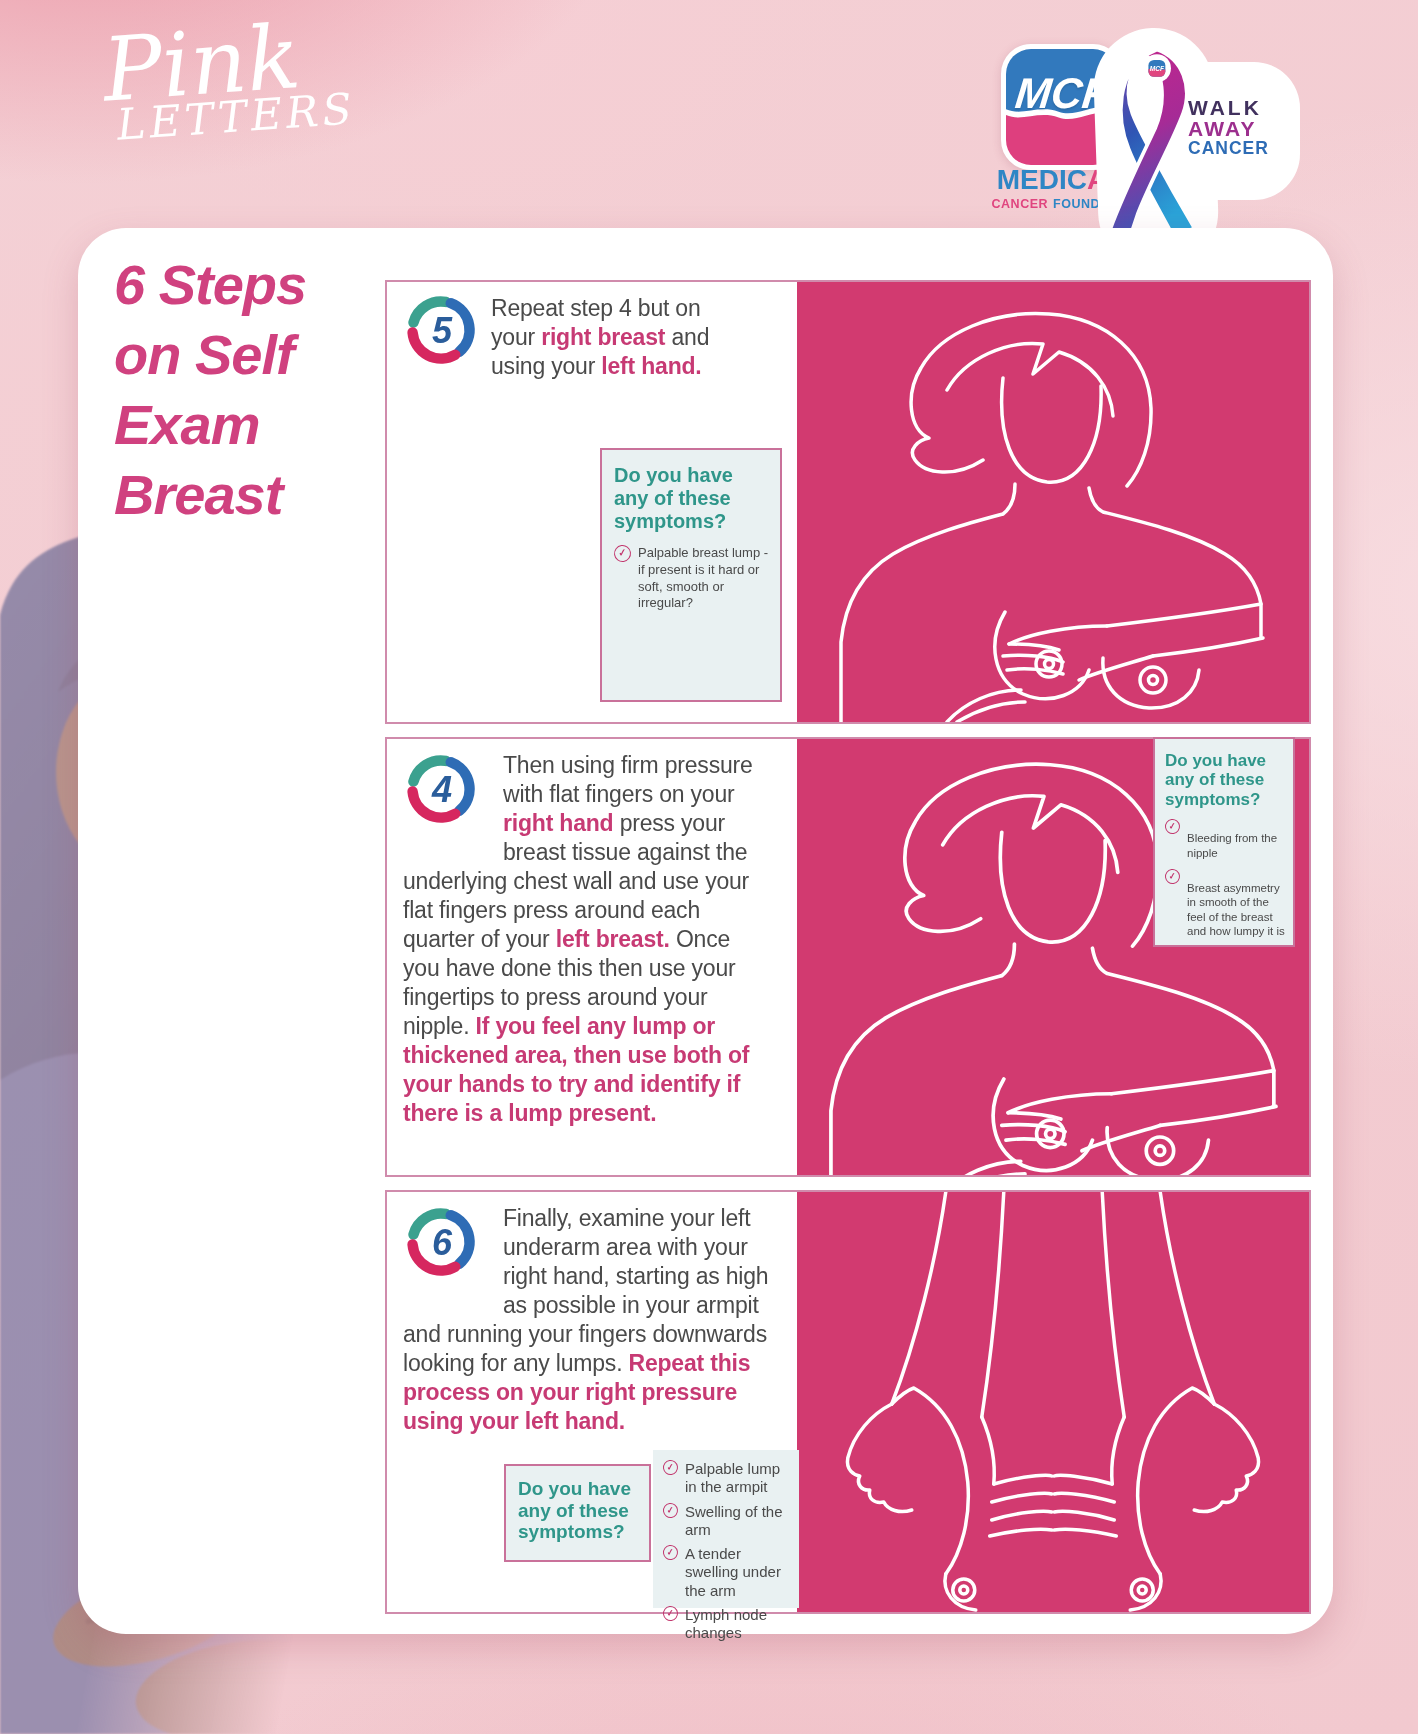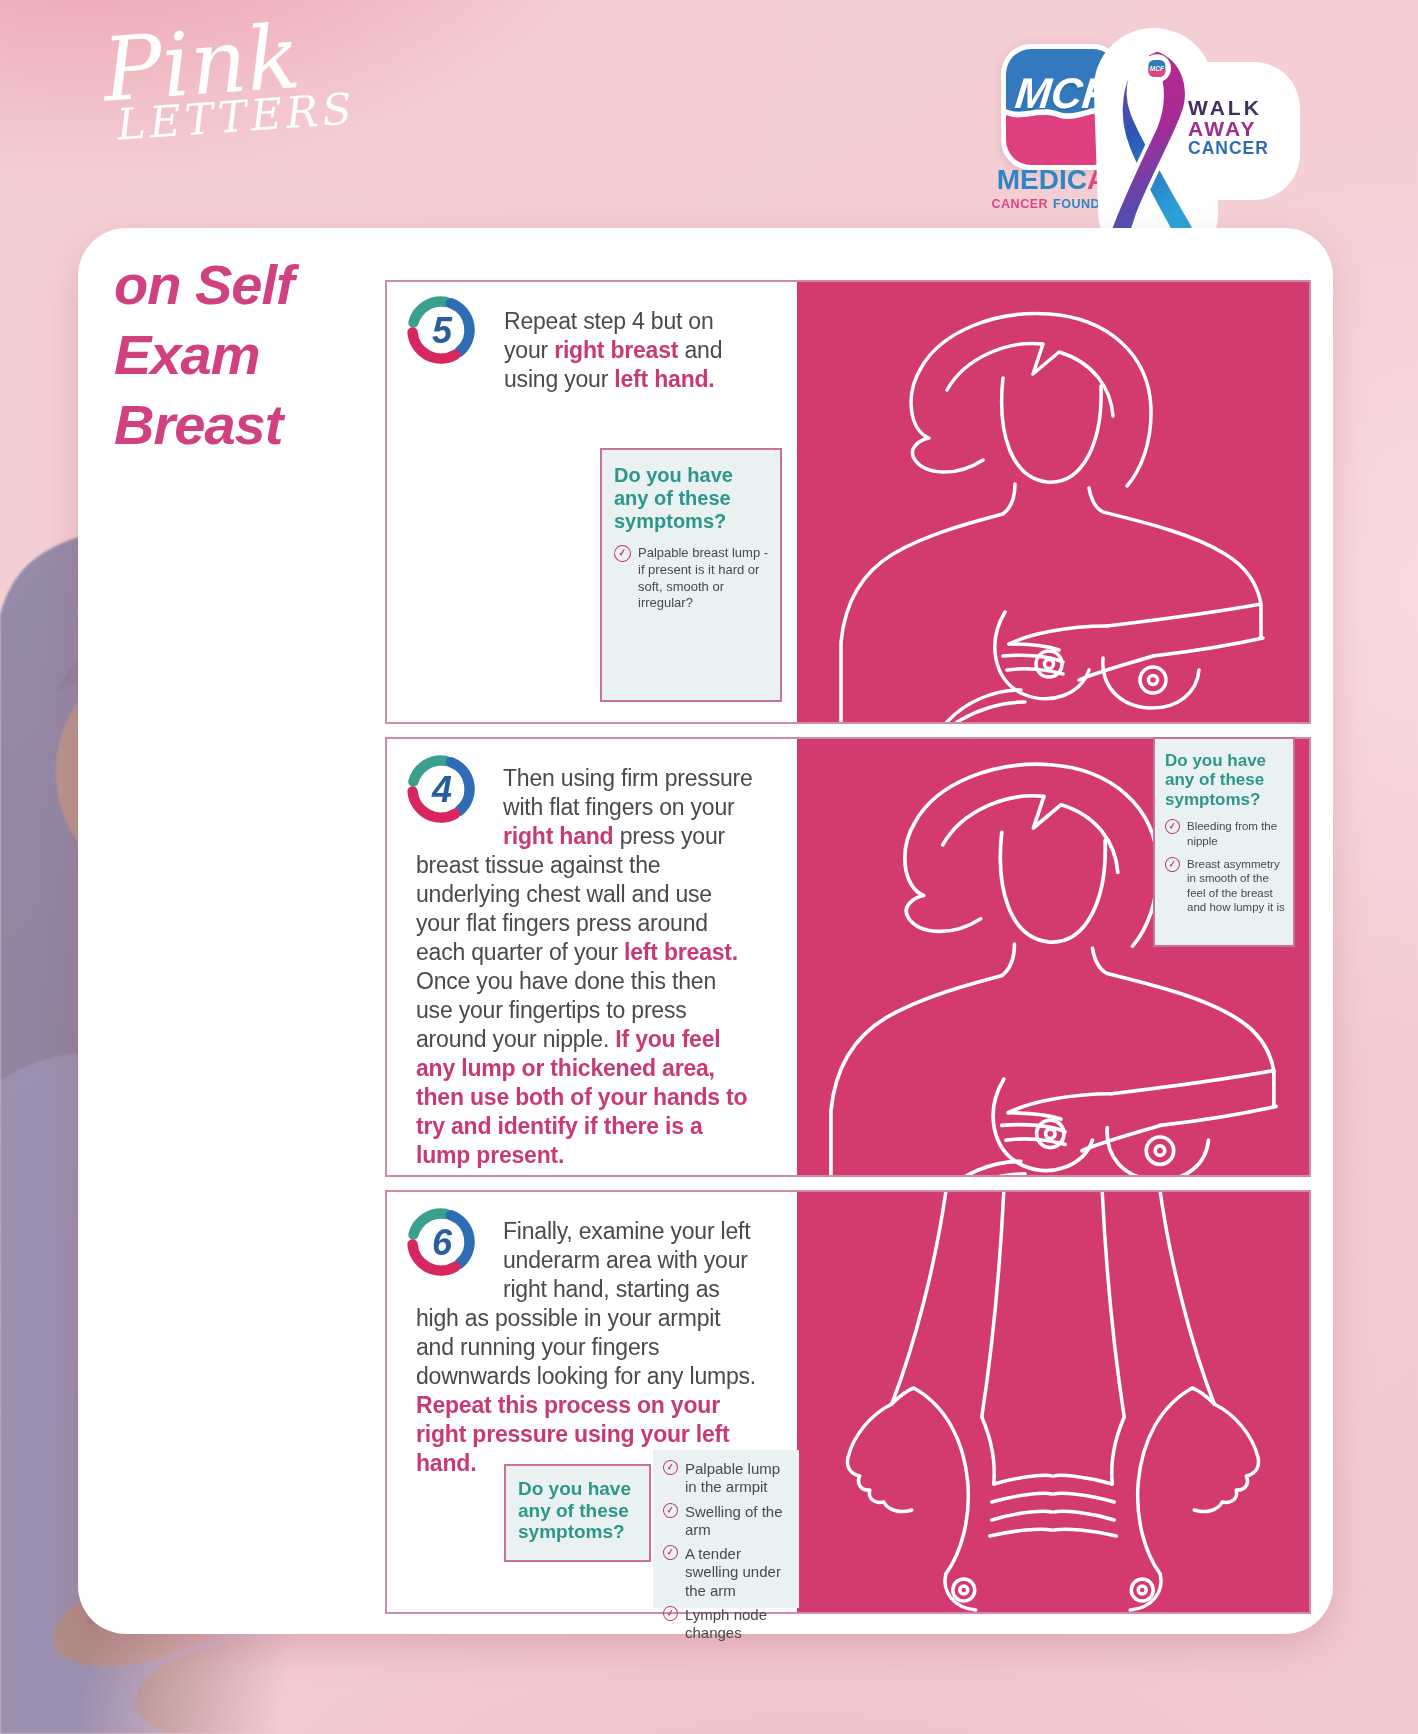--- a/index.html
+++ b/index.html
@@ -46,38 +46,38 @@
     border-radius:48px;box-shadow:0 14px 34px rgba(170,80,105,.25);}
   .main-title{position:absolute;left:36px;top:22px;
     font:italic 900 56px "Liberation Sans",sans-serif;line-height:1.25;letter-spacing:-1px;color:#d0417f;}
   .panel{position:absolute;left:307px;width:922px;background:#fff;border:2px solid #d08bac;}
   .p1{top:52px;height:440px;}
   .p2{top:509px;height:436px;}
   .p3{top:962px;height:420px;}
   .badge{width:76px;height:76px;display:block;}
   .p1 .badge{position:absolute;left:16px;top:10px;}
   .bfloat{float:left;width:92px;height:92px;margin:0 8px 6px 0;}
-  .stept{margin:13px;color:#4a4a4a;font-size:23px;line-height:29px;letter-spacing:-.2px;}
+  .stept{margin:0;color:#4a4a4a;font-size:23px;line-height:29px;letter-spacing:-.2px;}
   .hl{color:#c73a74;font-weight:bold;}
   .t5{position:absolute;left:104px;top:12px;width:230px;}
   .flow{position:absolute;left:16px;top:12px;width:368px;}
   .ill{position:absolute;left:410px;top:0;right:0;bottom:0;background:#d23a70;overflow:hidden;z-index:1;}
   .ill svg{width:100%;height:100%;display:block;}
   .symbox{position:absolute;background:#e9f1f2;border:2px solid #c9719a;box-sizing:border-box;z-index:2;}
   .sym-h{color:#2f968a;font-weight:bold;margin:0;}
   .b1{left:213px;top:166px;width:182px;height:254px;padding:14px 10px 10px 12px;}
   .b1 .sym-h{font-size:20px;line-height:1.14;margin-bottom:13px;}
   .symlist{list-style:none;margin:0;padding:0;}
   .sym-item{display:flex;gap:7px;margin-bottom:9px;align-items:flex-start;}
   .chk{flex:0 0 auto;width:15px;height:15px;border:1.8px solid #c2376e;border-radius:50%;
     color:#c2376e;font-size:10px;line-height:14px;text-align:center;font-weight:bold;transform:rotate(-8deg);}
   .bl{font-size:13px;line-height:1.28;color:#4a4a4a;}
   .b2{right:14px;top:-2px;width:142px;height:210px;padding:12px 8px 8px 10px;}
   .b2 .sym-h{font-size:17px;line-height:1.14;margin-bottom:10px;}
-  .b2 .bl{font-size:11.5px;line-height:1.25;}
+  .b2 .bl{font-size:11.5px;line-height:1.25;margin-top:12px;}
   .b2 .chk,.blist .chk{width:13px;height:13px;font-size:9px;line-height:12px;}
   .hbox{position:absolute;left:117px;top:272px;width:147px;height:98px;background:#e9f1f2;
     border:2px solid #c9719a;box-sizing:border-box;padding:12px 8px 8px 12px;z-index:2;}
   .hbox .sym-h{font-size:19px;line-height:1.14;}
   .blist{position:absolute;left:266px;top:258px;width:146px;height:158px;background:#e9f1f2;
     box-sizing:border-box;padding:10px 6px 6px 10px;z-index:2;list-style:none;margin:0;}
   .blist .bl{font-size:15px;line-height:1.22;}
   .blist .sym-item{margin-bottom:6px;}
 </style>
 </head>
@@ -196,20 +196,21 @@
     </svg>
     <div class="walk">
       <div class="w1">WALK</div>
       <div class="w2">AWAY</div>
       <div class="w3">CANCER</div>
     </div>
   </div>
 
   <div class="card">
     <div class="main-title">
+      <div>6 Steps</div>
       <div>on Self</div>
       <div>Exam</div>
       <div>Breast</div>
     </div>
 
     <section class="panel p1">
       <svg class="badge" viewBox="0 0 80 80">
         <use href="#badge-ring"></use>
         <text x="41" y="54" text-anchor="middle" font-size="38" font-weight="bold" font-style="italic" fill="#2a5d9b" font-family="Liberation Sans, sans-serif">5</text>
       </svg>

